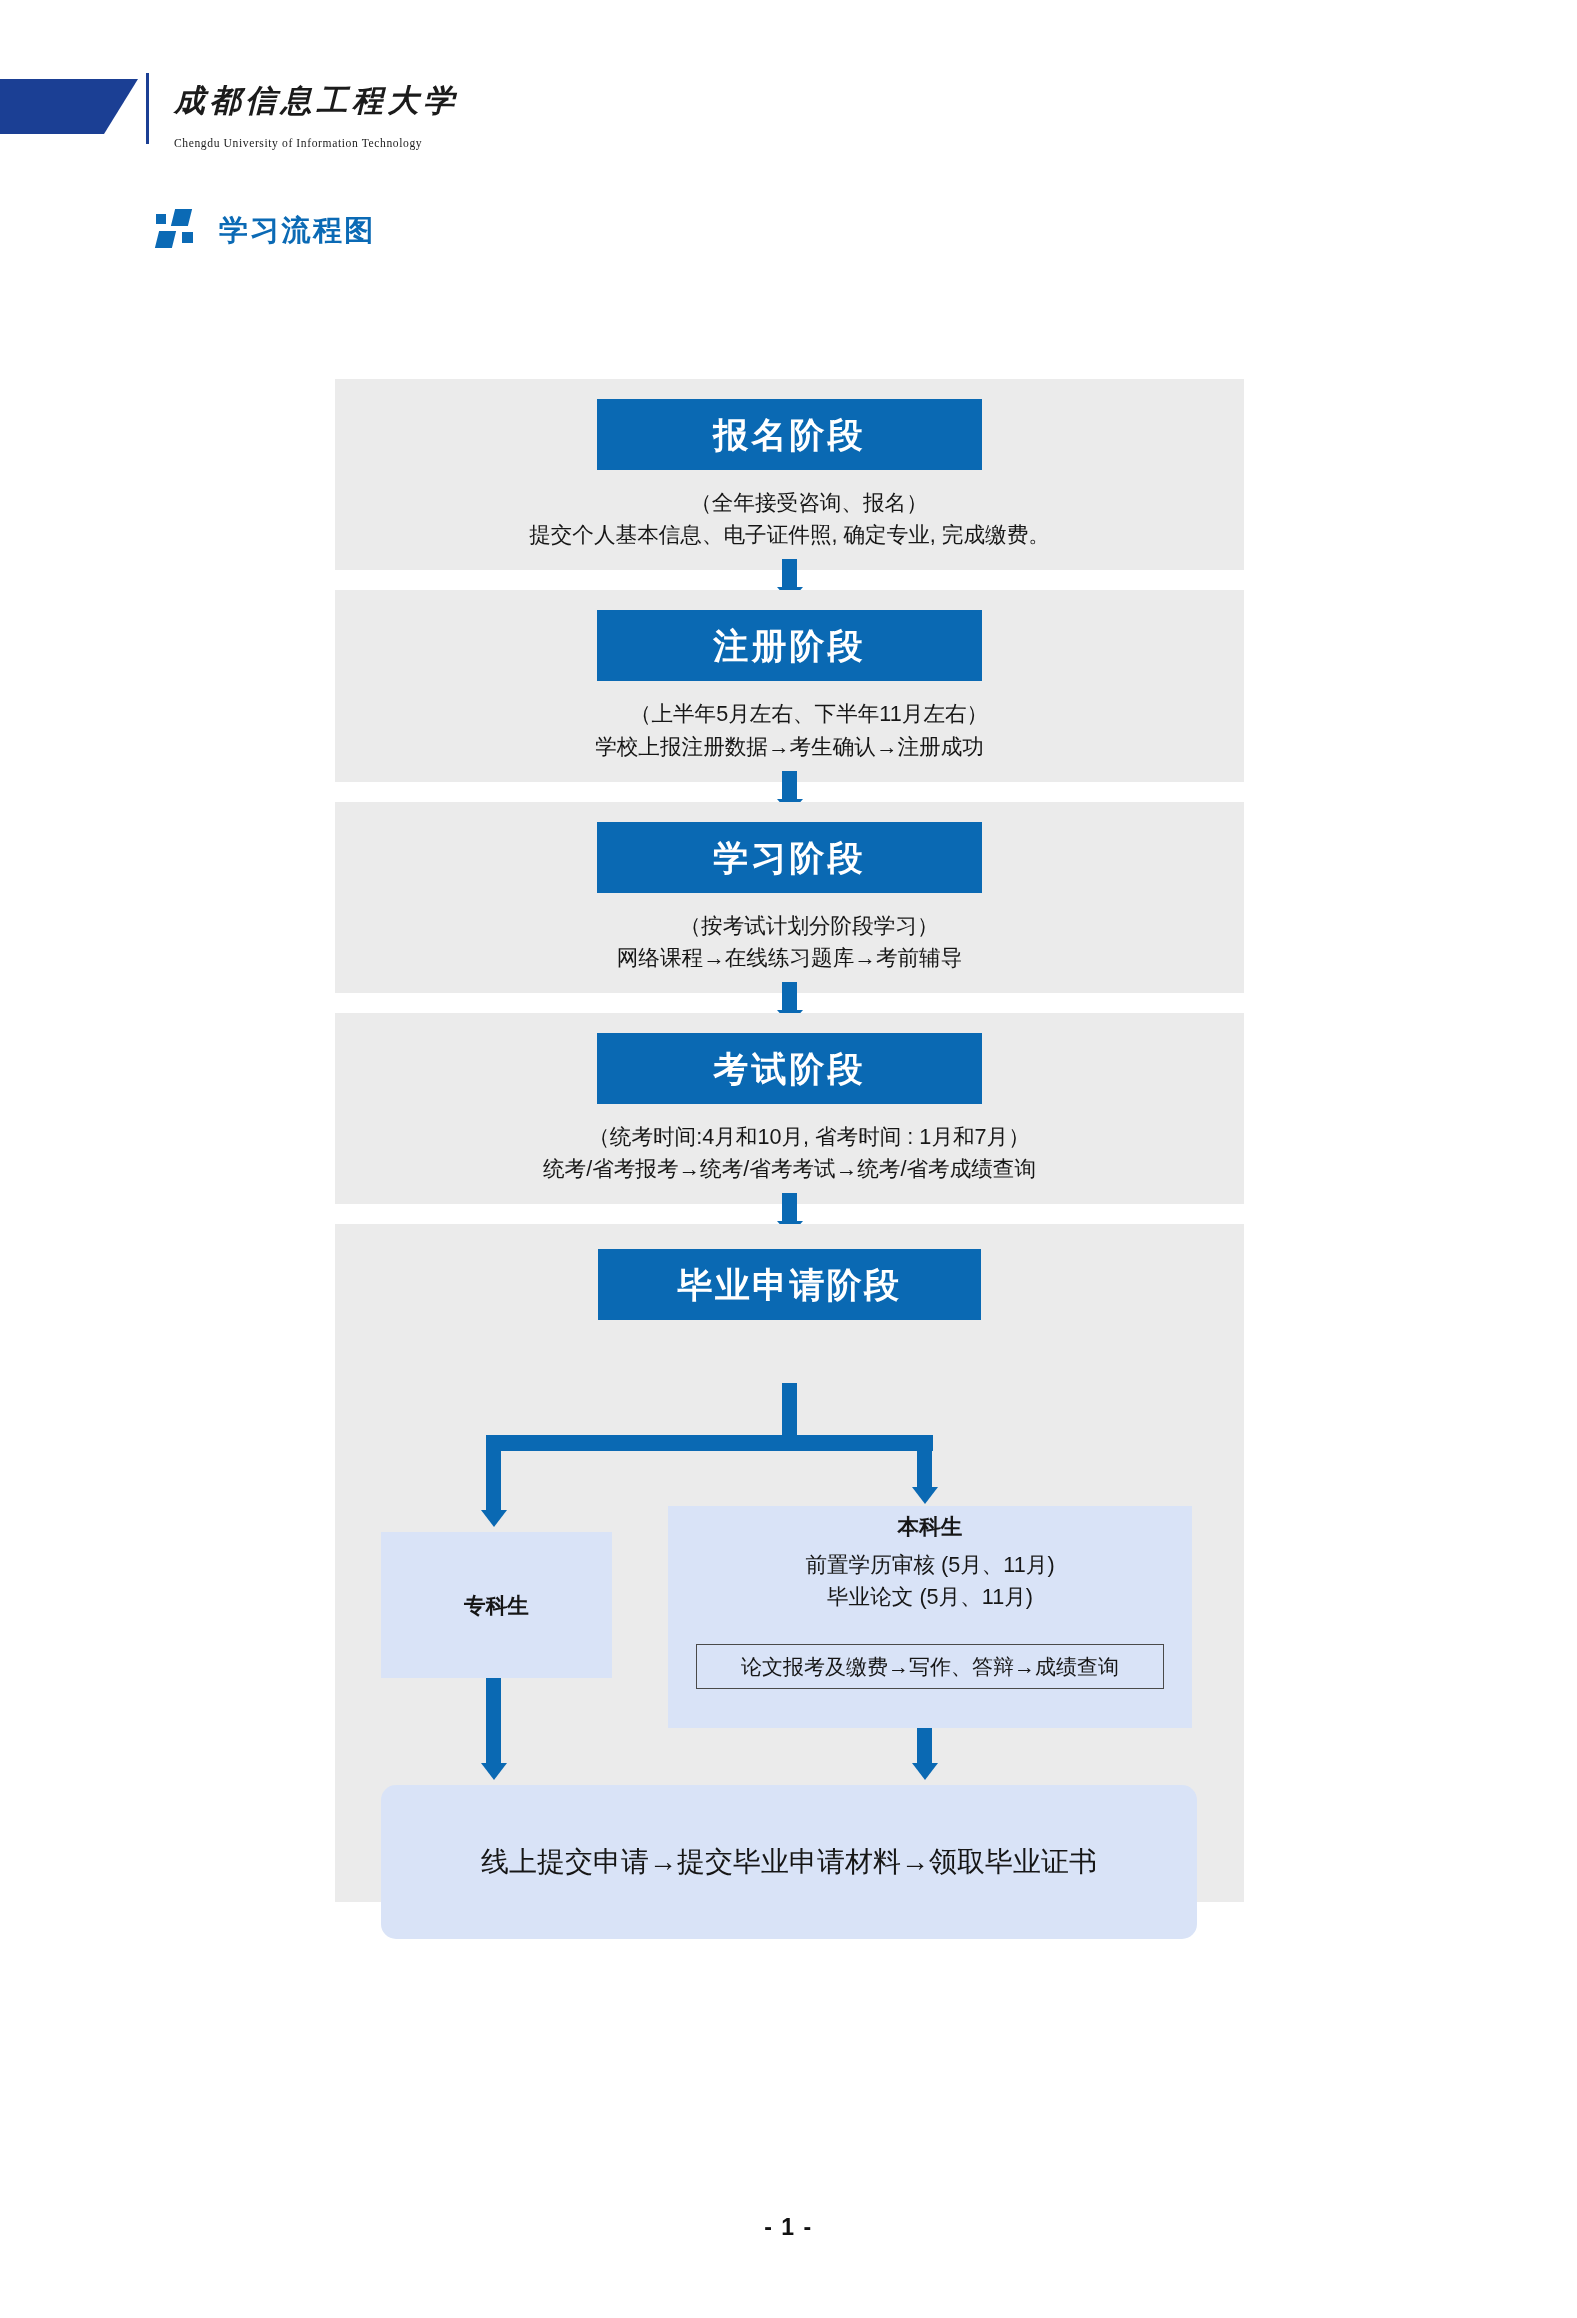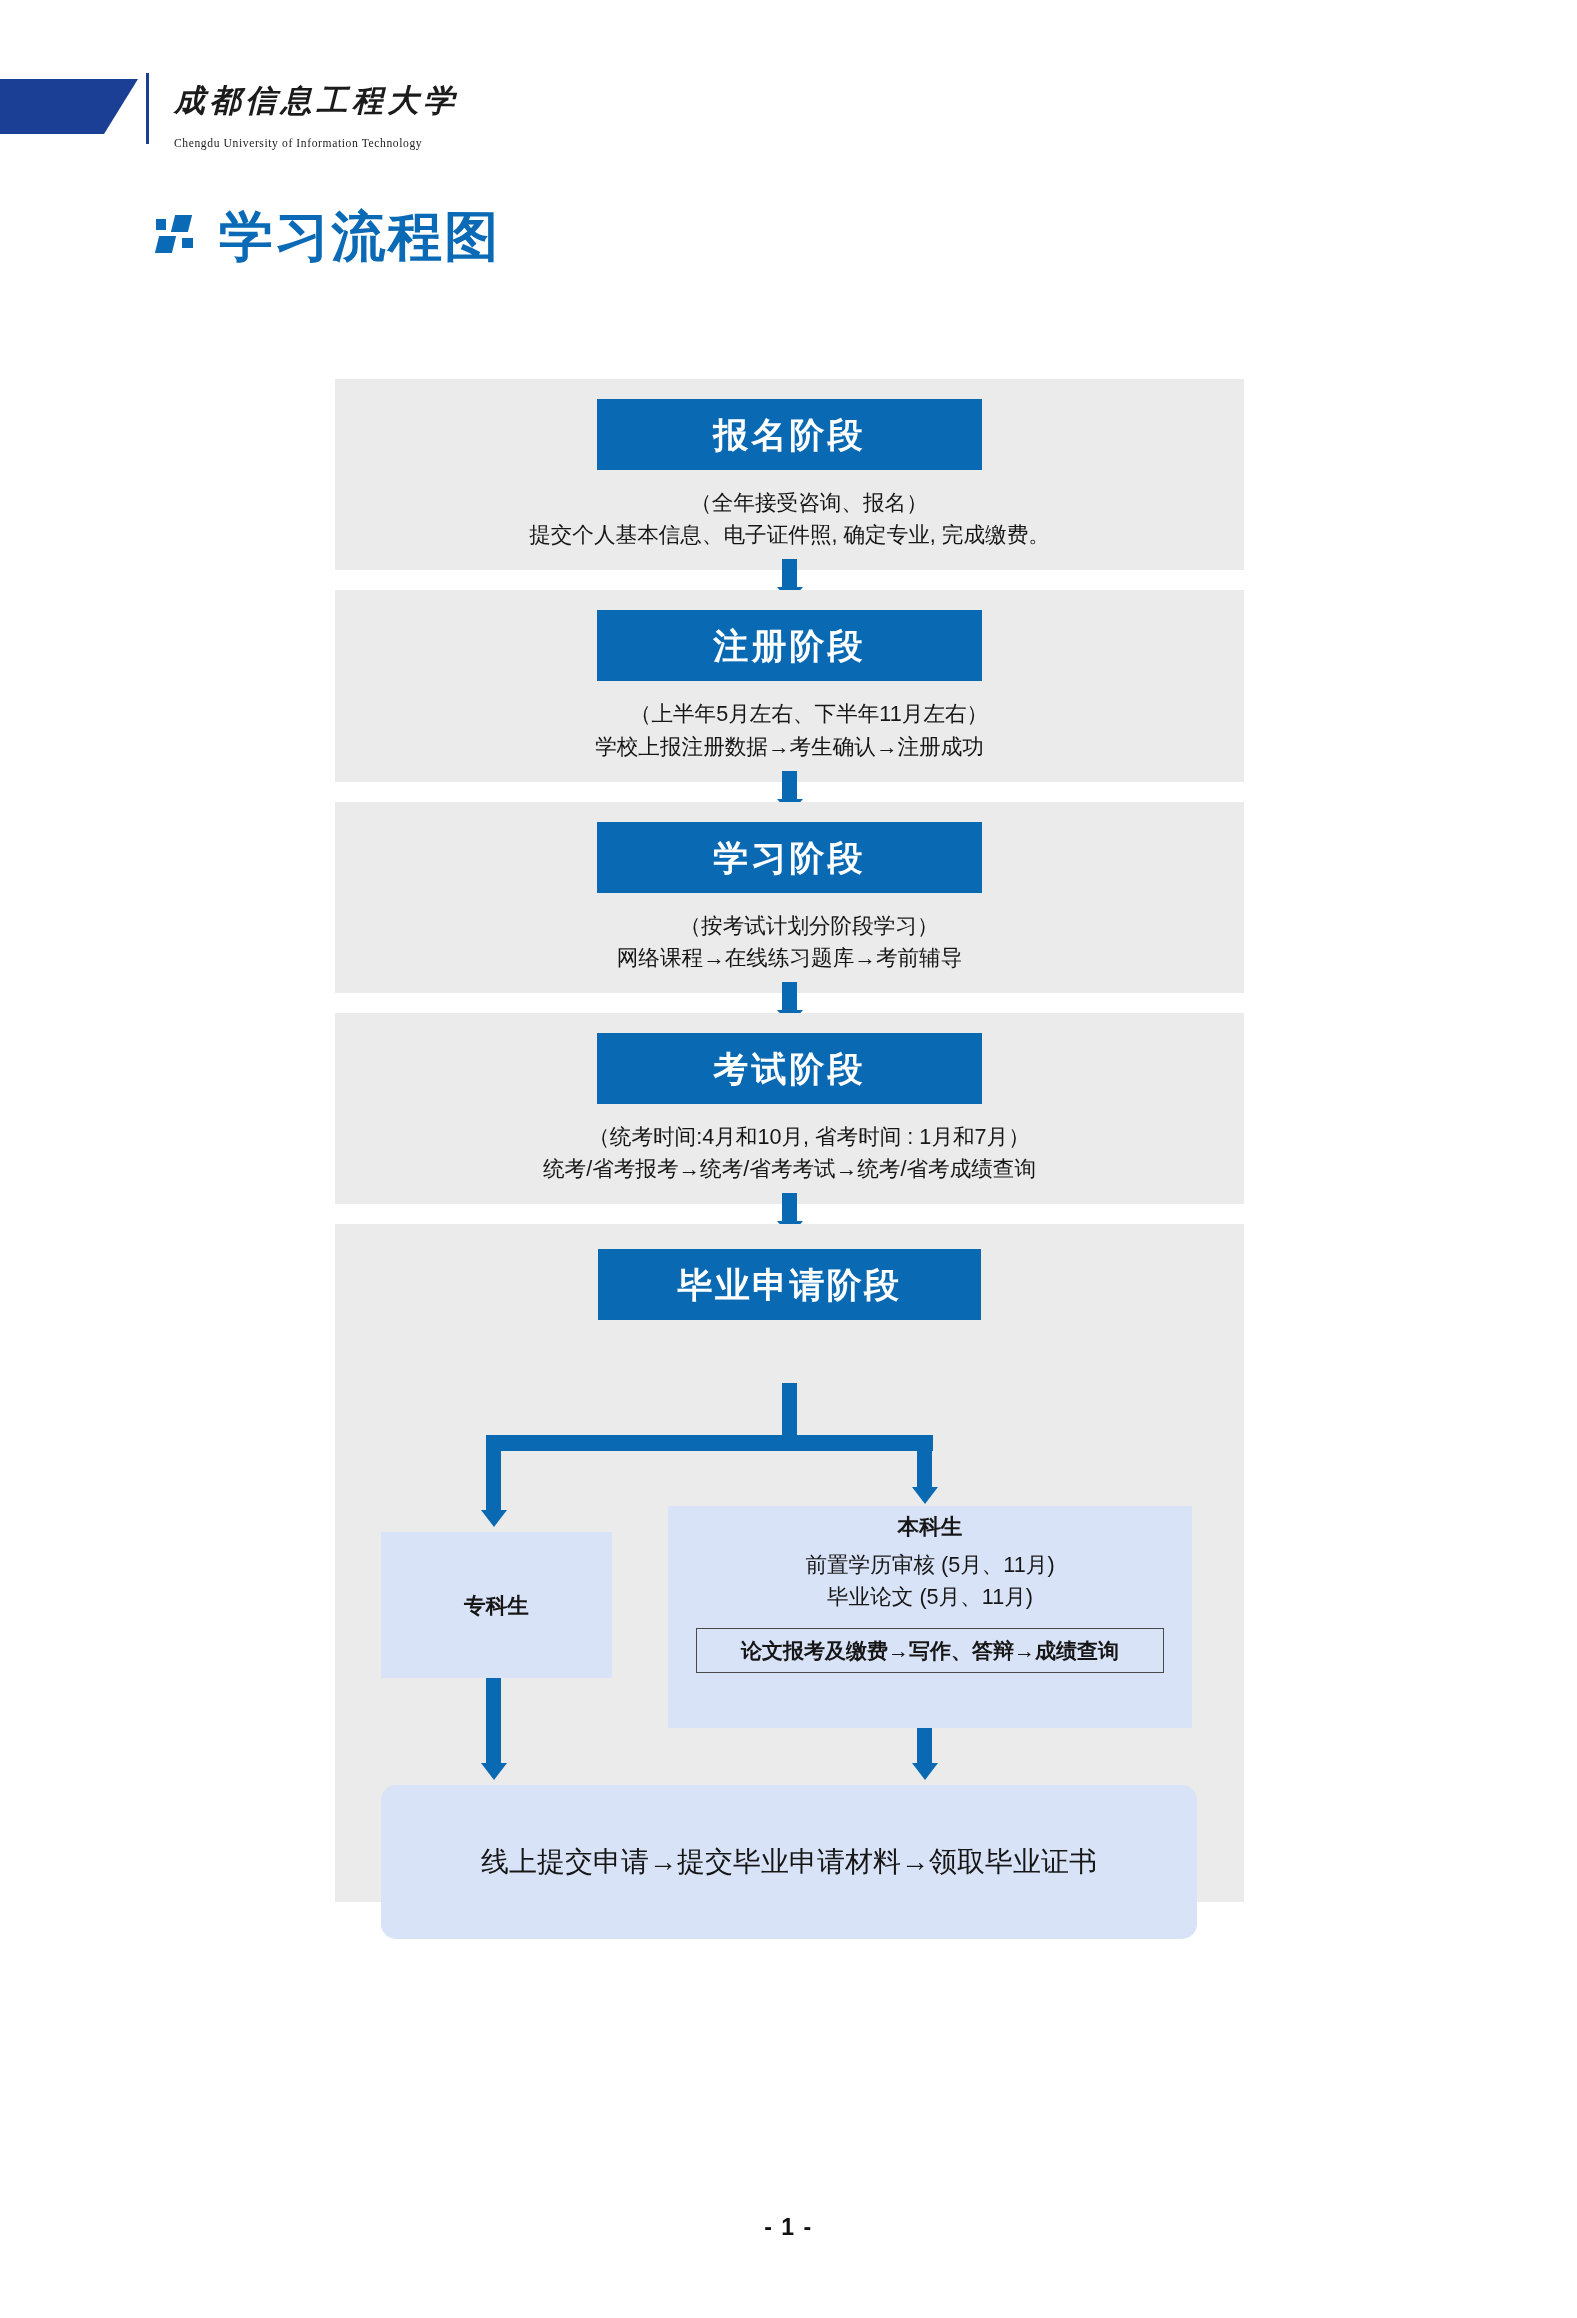--- a/index.html
+++ b/index.html
@@ -89,21 +89,21 @@
   .title-mark i {
     position: absolute;
     display: block;
     background: #0b6ab5;
   }
   .tm1 { left: 1.5px;  top: 4.6px;  width: 10.8px; height: 10.8px; }
   .tm2 { left: 18.5px; top: 0px;  width: 17px; height: 17px; transform: skewX(-14deg); }
   .tm3 { left: 3.1px;  top: 21.6px; width: 17px; height: 17px; transform: skewX(-14deg); }
   .tm4 { left: 28px; top: 23px; width: 10.8px; height: 10.8px; }
   .page-title {
-    font-size: 54px;
+    font-size: 29px;
     font-weight: bold;
     color: #0b6ab5;
     letter-spacing: 2.3px;
     line-height: 1;
     white-space: nowrap;
   }
 
   
   .flow {
     position: absolute;
@@ -194,28 +194,27 @@
     font-weight: bold;
     color: #161616;
     margin-bottom: 7.7px;
   }
   .bachelor-line {
     font-size: 21.6px;
     color: #161616;
     line-height: 1.5;
   }
   .bachelor-note {
-    margin: 14px 28px 0 28px;
+    margin: 30px 28px 0 28px;
     border: 1.5px solid #4a4a4a;
     background: #d9e3f7;
     font-size: 21px;
     color: #161616;
     padding: 9.2px 4.6px;
     line-height: 1.2;
-    font-weight: bold;
   }
 
   .final-box {
     position: absolute;
     left: 46px;
     top: 447px;
     width: 816px;
     height: 154px;
     background: #d9e3f7;
     display: flex;

